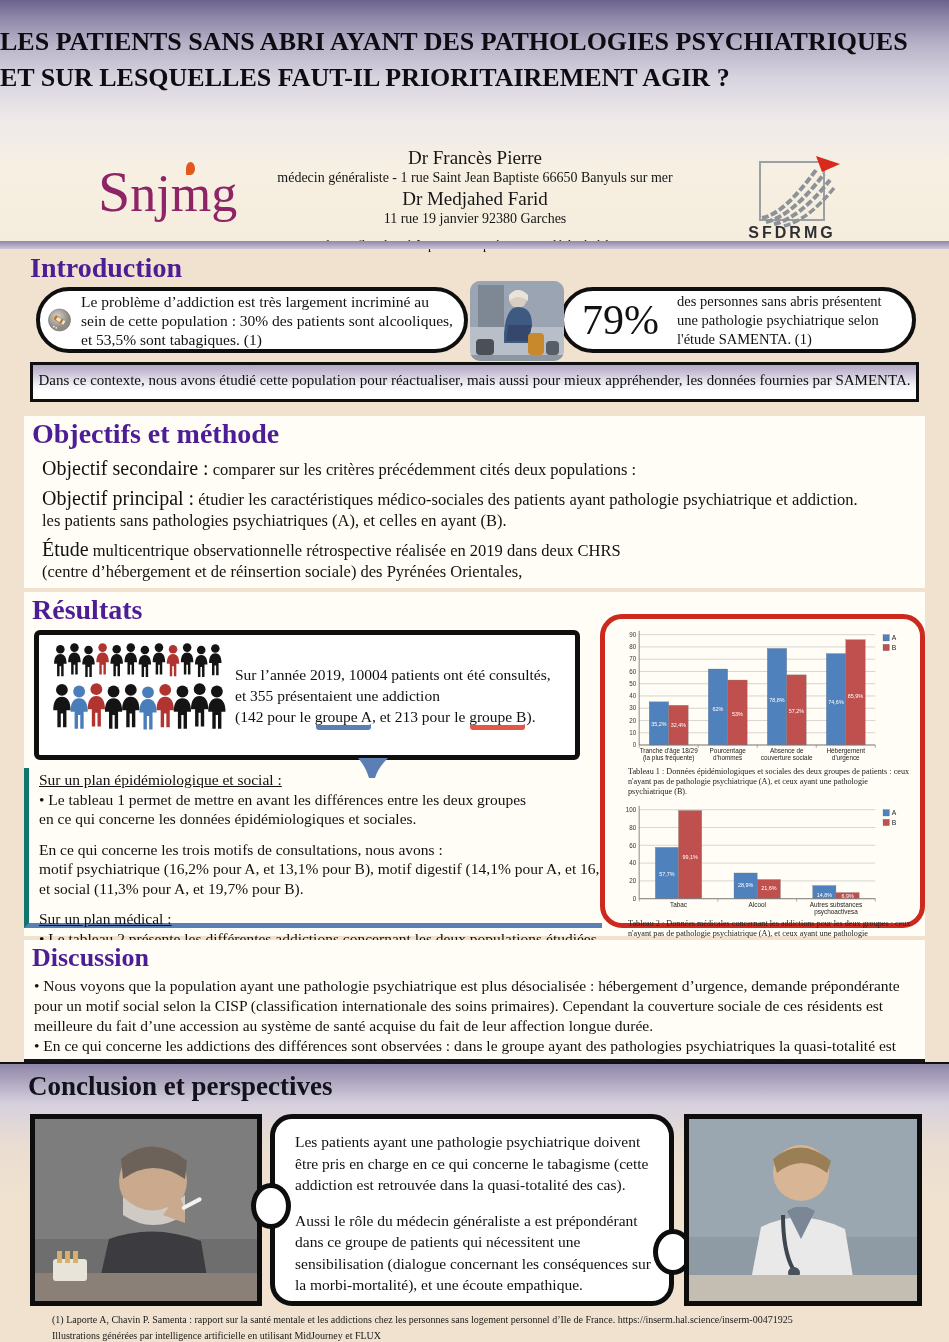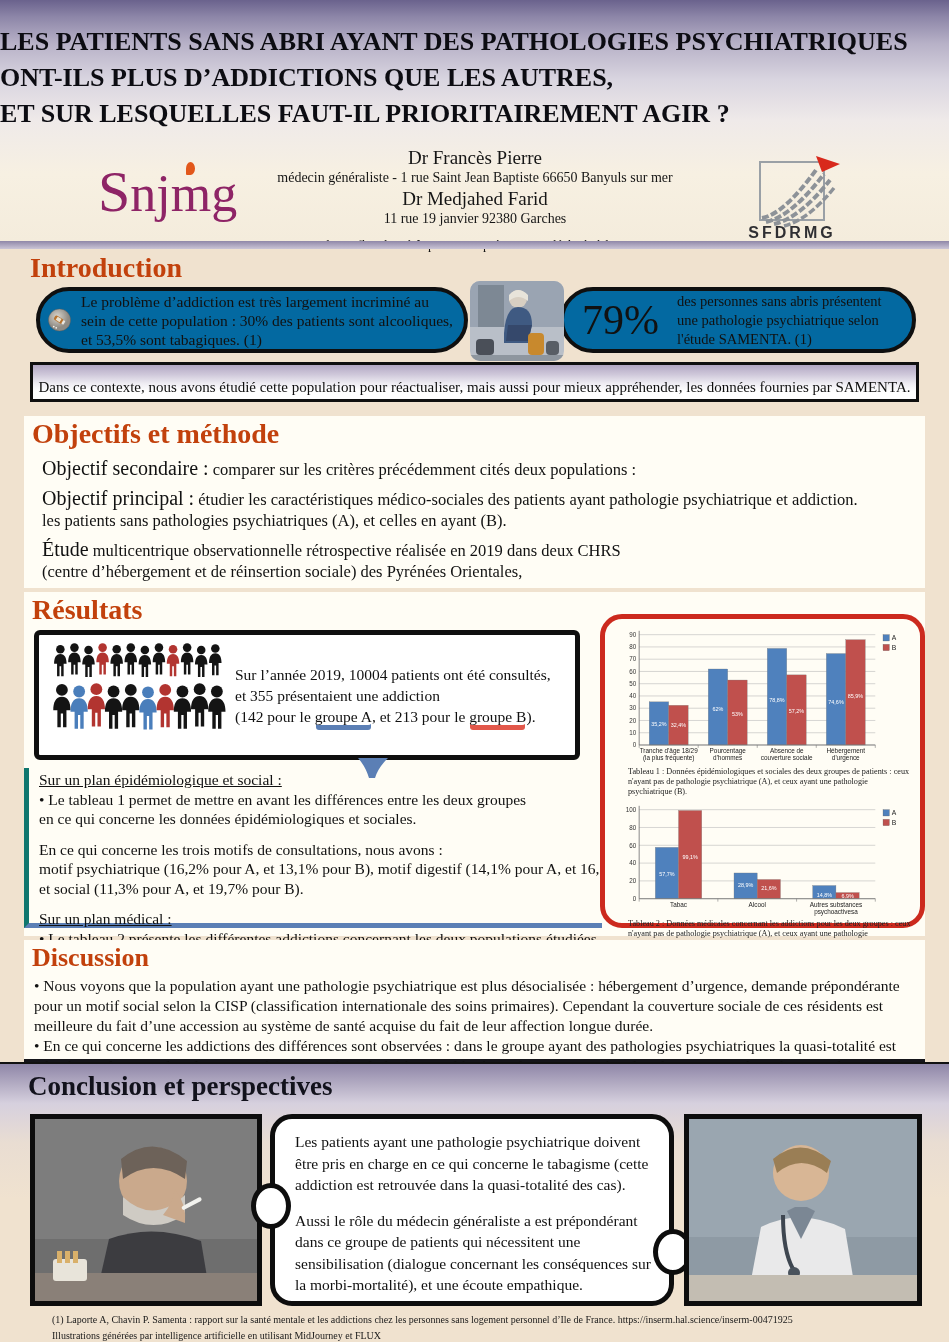--- a/index.html
+++ b/index.html
@@ -17,33 +17,33 @@
   .authors .disc{font-size:13px; margin-top:9px;}
   .snjmg{position:absolute; left:98px; top:158px; width:170px; height:78px; font-size:52px; color:#8e2466; font-weight:400;}
   .snjmg .cap{font-size:58px;}
   .snjmg .jdot{position:absolute; left:88px; top:4px; width:9px; height:13px; background:#e2571b; border-radius:50% 50% 50% 10%;}
   .sfdrmg{position:absolute; left:742px; top:148px; width:112px; height:95px;}
 
   .divider-band{position:absolute; left:0; top:241px; width:949px; height:8px;
     background:linear-gradient(to bottom,#8f87a8,#cbc5d6);}
 
   
-  .h2{font-weight:bold; color:#c2410c; font-size:28px; line-height:32px;}
+  .h2{font-weight:bold; color:#4c1d95; font-size:28px; line-height:32px;}
 
   
   .intro-h{position:absolute; left:30px; top:252px;}
-  .pill{position:absolute; background:#0369a1; border:4px solid #0f0f0f; border-radius:36px; display:flex; align-items:center; box-sizing:border-box;}
+  .pill{position:absolute; background:#ffffff; border:4px solid #0f0f0f; border-radius:36px; display:flex; align-items:center; box-sizing:border-box;}
   .pill-left{left:36px; top:287px; width:432px; height:66px; padding-left:8px;}
   .pill-right{left:560px; top:287px; width:356px; height:66px; padding-left:6px;}
   .pill .txt{font-size:15.5px; line-height:19px; color:#111; padding:0 10px;}
   .stat20{font-size:42px; color:#111; margin:0 8px 0 12px;}
   .homeless{position:absolute; left:470px; top:281px; width:94px; height:80px; z-index:3; border-radius:10px; overflow:hidden;}
   .context-box{position:absolute; left:30px; top:362px; width:889px; height:40px; border:3px solid #0f0f0f; box-sizing:border-box;
     background:linear-gradient(to bottom,#b2a7c3 0%,#cfc8da 28%,#efedf3 55%,#ffffff 78%);
-    display:flex; align-items:flex-end; justify-content:center;}
+    display:flex; align-items:center; justify-content:center;}
   .context-box .txt{font-size:15px; color:#0f0f0f; white-space:nowrap; padding-bottom:3px;}
 
   
   .panel{position:absolute; background:#fffdf5;}
 
   
   .obj-panel{left:24px; top:416px; width:901px; height:172px;}
   .obj-panel .h2{margin:2px 0 2px 8px;}
   .obj-panel p{margin:0 0 0 18px; font-size:16.5px; line-height:21px; color:#111;}
   .obj-panel p.sp{margin-top:8px;}
@@ -91,21 +91,20 @@
   .footer div{font-size:10px; line-height:16px;}
 </style>
 </head>
 <body>
 
 <div id="poster">
 
   <div class="header">
     <div class="title">
       <div>LES PATIENTS SANS ABRI AYANT DES PATHOLOGIES PSYCHIATRIQUES</div>
-      <div>ONT-ILS PLUS D’ADDICTIONS QUE LES AUTRES,</div>
       <div>ET SUR LESQUELLES FAUT-IL PRIORITAIREMENT AGIR ?</div>
     </div>
 
     <div class="snjmg">
       <span class="cap">S</span><span title="Snjmg">njmg</span>
       <span class="jdot"></span>
     </div>
 
     <div class="authors">
       <div class="nm">Dr Francès Pierre</div>

